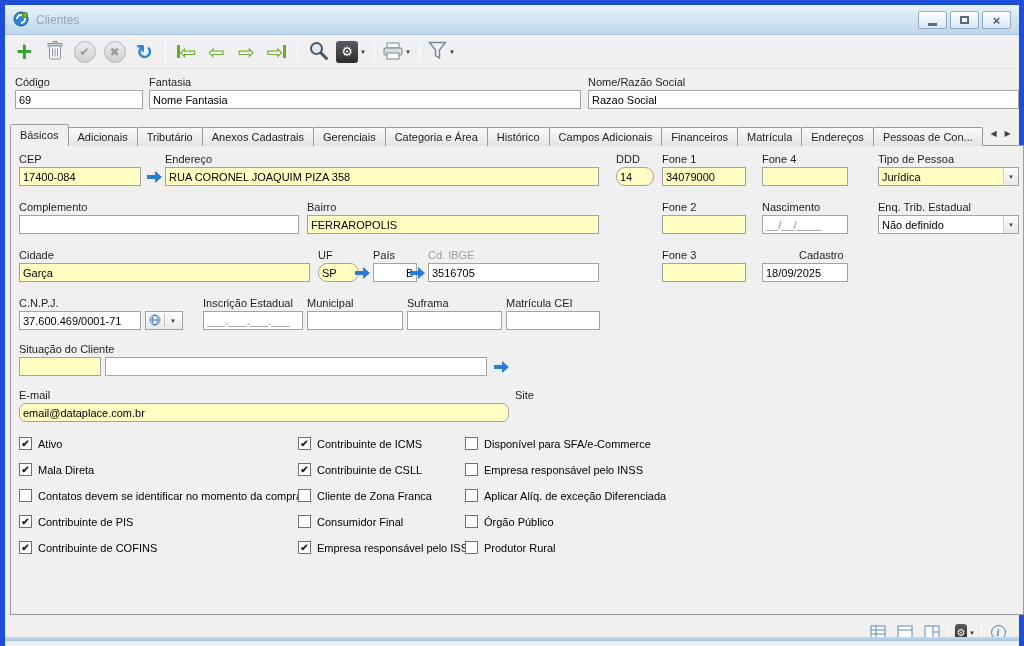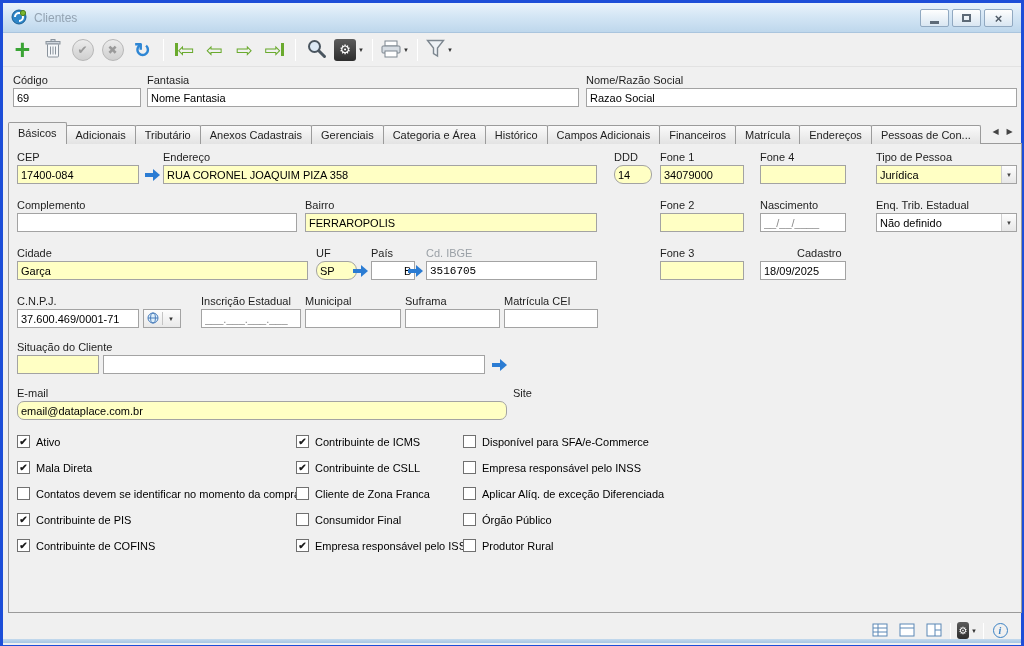--- a/index.html
+++ b/index.html
@@ -1,18 +1,18 @@
 <!DOCTYPE html>
 <html><head>
 <meta charset="utf-8">
 <style>
   *{margin:0;padding:0;box-sizing:border-box}
   html,body{width:1024px;height:646px}
   body{font-family:"Liberation Sans",sans-serif;font-size:11px;background:#d8e4ef;overflow:hidden}
-  .window{position:absolute;left:0;top:0;width:1024px;height:646px;border:3px solid #1d4ed8;background:#f0f0f0}
+  .window{position:absolute;left:0;top:0;width:1024px;height:646px;border:5px solid #1d4ed8;background:#f0f0f0}
 
   
   .titlebar{position:absolute;left:0;top:0;right:0;height:30px;
     background:linear-gradient(#eaf3fb,#d4e6f5 45%,#bed7ec);border-bottom:1px solid #aac5de;
     display:flex;align-items:center;padding:0 8px;gap:7px}
   .title-text{color:#93a3b2;font-size:12px}
   .win-controls{position:absolute;right:8px;top:6px;display:flex;gap:3px}
   .win-btn{width:29px;height:18px;border:1px solid #91a9c1;border-radius:2px;
     background:linear-gradient(#fefefe,#d9e6f2);display:flex;align-items:center;justify-content:center;cursor:default}
   .glyph-min{width:9px;height:3px;background:#5d6a77;margin-top:8px}
@@ -247,21 +247,21 @@
 
   <span class="fl fieldz" style="left:14px;top:244px">Cidade</span>
   <input class="inp yl fieldz" style="left: 14px; top: 258px; width: 291px;" value="Garça">
   <span class="fl fieldz" style="left:313px;top:244px">UF</span>
   <input class="inp yl fieldz" style="left: 313px; top: 258px; width: 41px; border-radius: 9px;" value="SP">
   <span class="blue-arrow fieldz" style="left:349px;top:261px"></span>
   <span class="fl fieldz" style="left:368px;top:244px">País</span>
   <input class="inp fieldz" style="left: 368px; top: 258px; width: 44px; padding-left: 32px;" value="BR">
   <span class="blue-arrow fieldz" style="left:404px;top:261px"></span>
   <span class="fl dim fieldz" style="left:423px;top:244px">Cd. IBGE</span>
-  <input class="inp fieldz" style="left: 423px; top: 258px; width: 171px; font-family: Liberation Mono, monospace;" value="3516705">
+  <input class="inp fieldz" style="left: 423px; top: 258px; width: 171px;" value="3516705">
   <span class="fl fieldz" style="left:657px;top:244px">Fone 3</span>
   <input class="inp yl fieldz" style="left: 657px; top: 258px; width: 84px;" value="">
   <span class="fl fieldz" style="left:794px;top:244px">Cadastro</span>
   <input class="inp fieldz" style="left: 757px; top: 258px; width: 86px;" value="18/09/2025">
 
   <span class="fl fieldz" style="left:14px;top:292px">C.N.P.J.</span>
   <input class="inp fieldz" style="left: 14px; top: 306px; width: 122px;" value="37.600.469/0001-71">
   <div class="combo fieldz" style="left:140px;top:306px;width:38px">
     <span>
       <svg width="12" height="12" viewBox="0 0 12 12">

